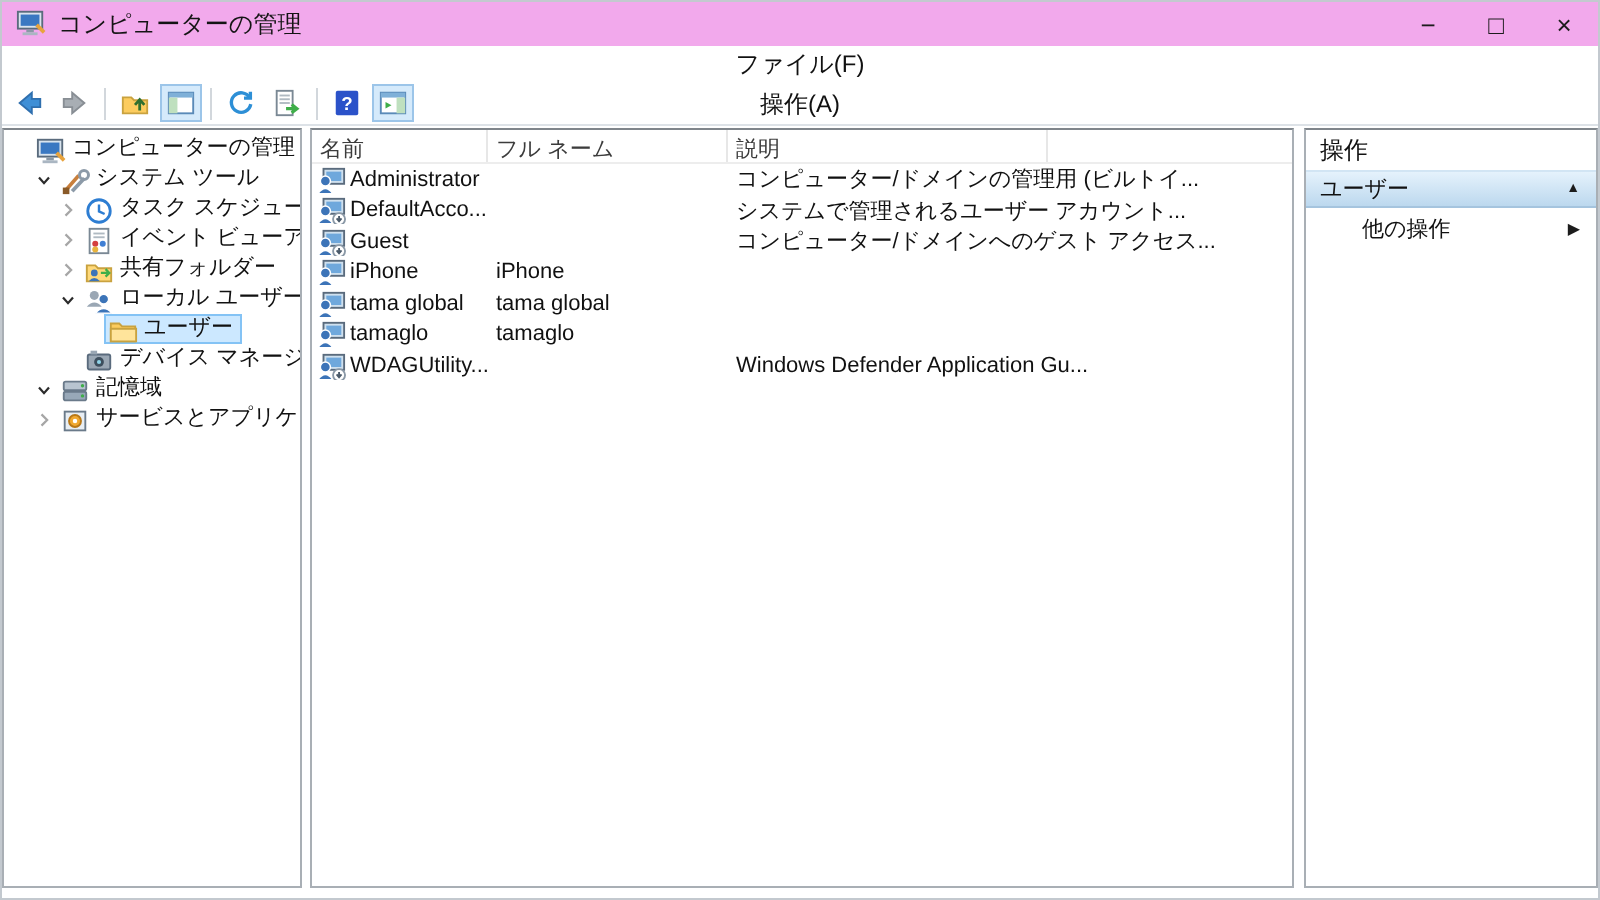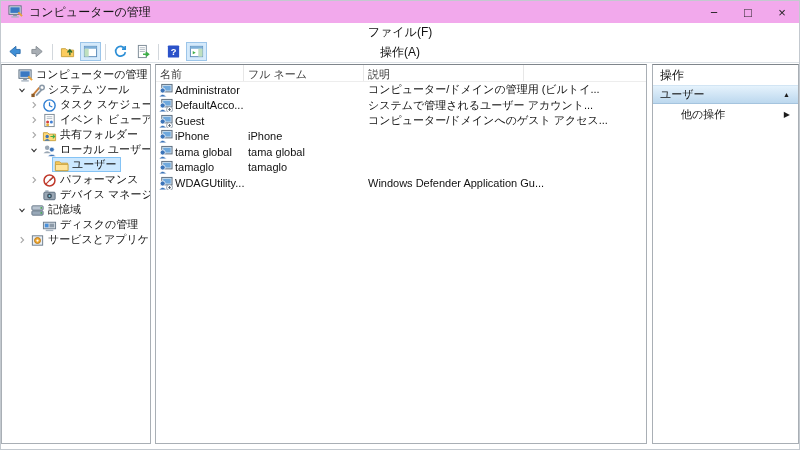--- a/index.html
+++ b/index.html
@@ -284,37 +284,20 @@
             <span class="tree-icon">
               <svg width="15" height="15" viewBox="0 0 16 16" xmlns="http://www.w3.org/2000/svg">
                 <path d="M1.5 4 h4.5 l1.5 1.5 h7 v8 H1.5 Z" fill="#fccc5e" stroke="#c9a23f"></path>
                 <path d="M1.5 6.8 h13.5 v6.7 H1.5 Z" fill="#ffe49b" stroke="#c9a23f"></path>
               </svg>
             </span>
             <span class="tree-label">ユーザー</span>
           </span>
         </div>
         <div class="tree-row" style="padding-left: 26px;">
-          <span class="expander">
-            <svg width="10" height="10" viewBox="0 0 16 16">
-              <path d="M6 3.5 L10.5 8 L6 12.5" stroke="#a6a6a6" fill="none" stroke-width="1.8"></path>
-            </svg>
-          </span>
-          <span class="tree-hit">
-            <span class="tree-icon">
-              <svg width="15" height="15" viewBox="0 0 16 16" xmlns="http://www.w3.org/2000/svg">
-                <circle cx="8" cy="8" r="5.8" fill="#fff" stroke="#c0392b" stroke-width="1.6"></circle>
-                <path d="M8 8 L11.2 5.2" stroke="#333" stroke-width="1.3"></path>
-                <path d="M3.8 12.2 L12.2 3.8" stroke="#c0392b" stroke-width="1.2"></path>
-              </svg>
-            </span>
-            <span class="tree-label">パフォーマンス</span>
-          </span>
-        </div>
-        <div class="tree-row" style="padding-left: 26px;">
           <span class="expander"></span>
           <span class="tree-hit">
             <span class="tree-icon">
               <svg width="15" height="15" viewBox="0 0 16 16" xmlns="http://www.w3.org/2000/svg">
                 <rect x="2" y="4.5" width="12" height="8" rx="1" fill="#9aa7b4" stroke="#5a6b7d"></rect>
                 <circle cx="8" cy="8.5" r="2.6" fill="#3d4e5d"></circle>
                 <circle cx="8" cy="8.5" r="1.1" fill="#8fd4e8"></circle>
                 <rect x="3.5" y="2.5" width="3.5" height="2" fill="#9aa7b4"></rect>
               </svg>
             </span>
@@ -330,34 +313,20 @@
           <span class="tree-hit">
             <span class="tree-icon">
               <svg width="15" height="15" viewBox="0 0 16 16" xmlns="http://www.w3.org/2000/svg">
                 <rect x="2" y="3" width="12" height="4.6" rx="1" fill="#b8c4d0" stroke="#6a7a8a"></rect>
                 <rect x="2" y="8.4" width="12" height="4.6" rx="1" fill="#98a8b8" stroke="#6a7a8a"></rect>
                 <circle cx="12" cy="5.2" r="0.9" fill="#3fae49"></circle>
                 <circle cx="12" cy="10.6" r="0.9" fill="#3fae49"></circle>
               </svg>
             </span>
             <span class="tree-label">記憶域</span>
-          </span>
-        </div>
-        <div class="tree-row" style="padding-left: 26px;">
-          <span class="expander"></span>
-          <span class="tree-hit">
-            <span class="tree-icon">
-              <svg width="15" height="15" viewBox="0 0 16 16" xmlns="http://www.w3.org/2000/svg">
-                <rect x="1.5" y="4.5" width="13" height="7" fill="#d5dde5" stroke="#6a7a8a"></rect>
-                <rect x="3" y="6" width="4" height="4" fill="#4a90d9"></rect>
-                <rect x="8" y="6" width="5" height="4" fill="#8c9aa8"></rect>
-                <rect x="4" y="12.5" width="8" height="1.5" fill="#aab6c2"></rect>
-              </svg>
-            </span>
-            <span class="tree-label">ディスクの管理</span>
           </span>
         </div>
         <div class="tree-row" style="padding-left: 14px;">
           <span class="expander">
             <svg width="10" height="10" viewBox="0 0 16 16">
               <path d="M6 3.5 L10.5 8 L6 12.5" stroke="#a6a6a6" fill="none" stroke-width="1.8"></path>
             </svg>
           </span>
           <span class="tree-hit">
             <span class="tree-icon">

